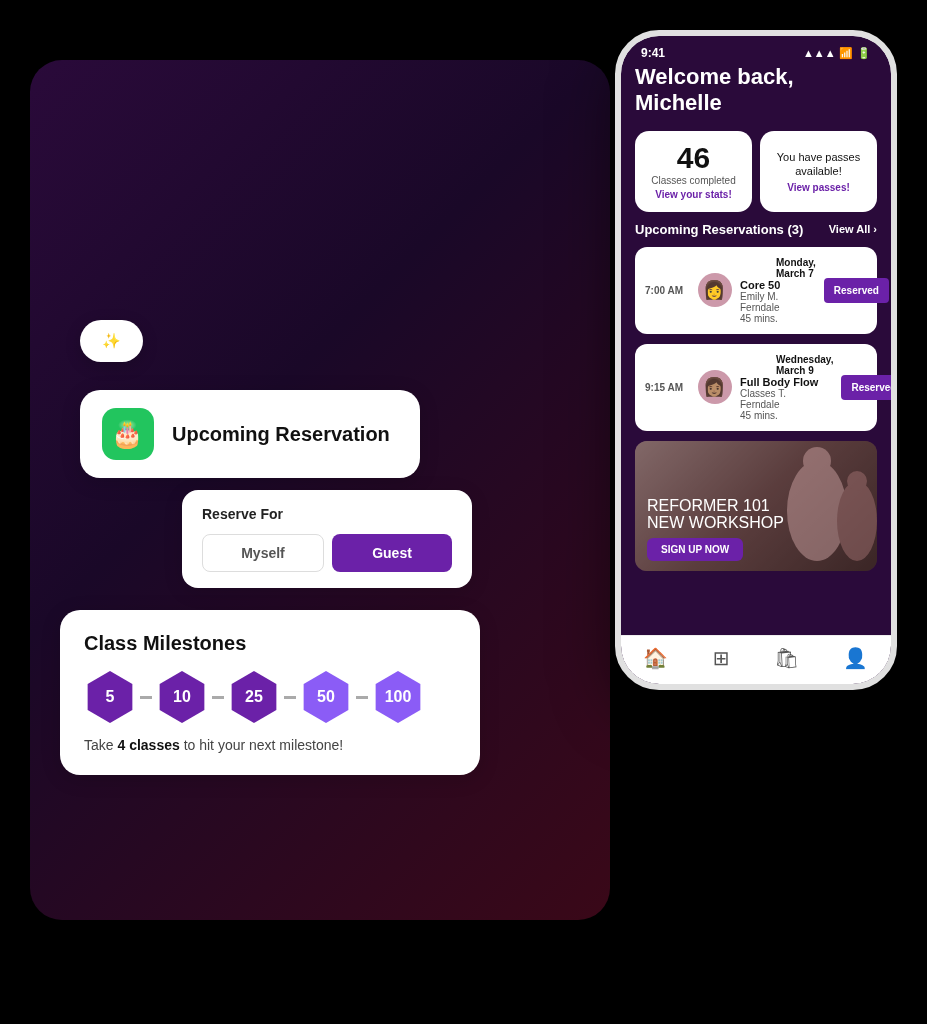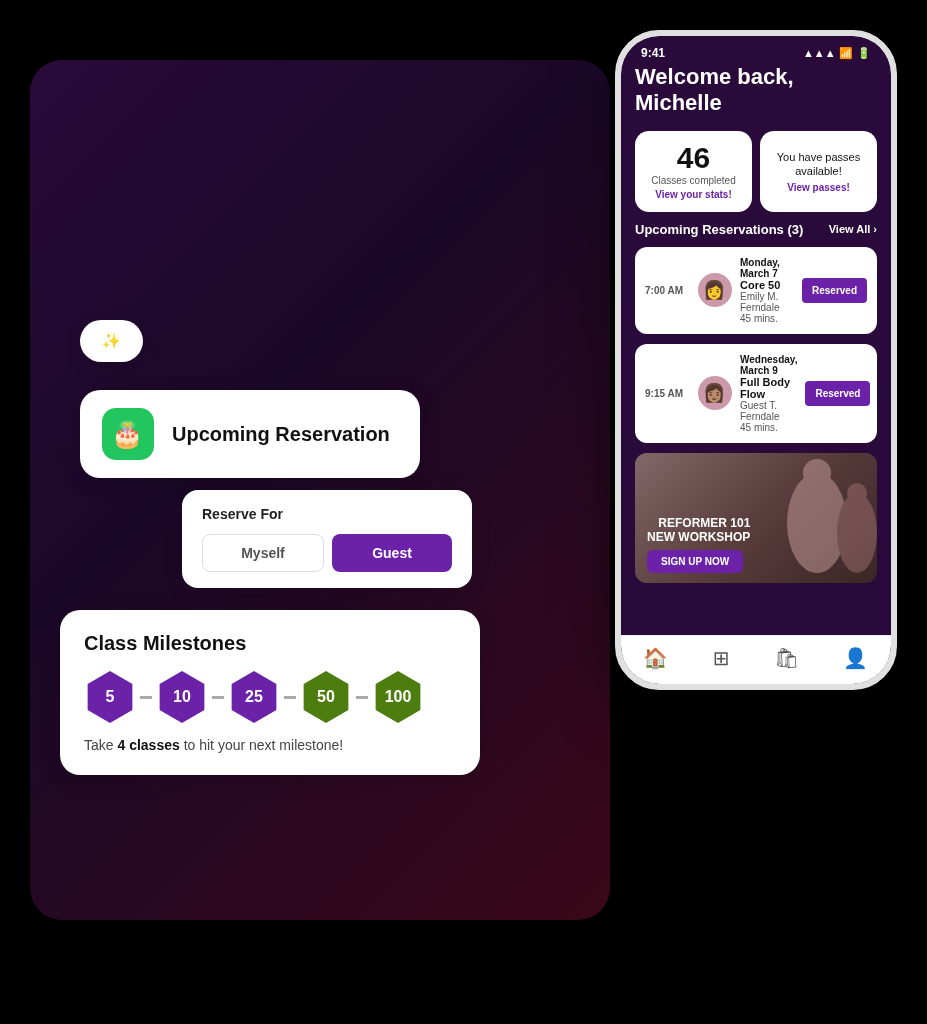--- a/index.html
+++ b/index.html
@@ -151,21 +151,21 @@
       clip-path: polygon(50% 0%, 93% 25%, 93% 75%, 50% 100%, 7% 75%, 7% 25%);
       display: flex;
       align-items: center;
       justify-content: center;
       font-size: 16px;
       font-weight: 900;
       color: #fff;
       flex-shrink: 0;
     }
     .hex-active { background: #6B21A8; }
-    .hex-inactive { background: #4d7c0f; }
+    .hex-inactive { background: #8b5cf6; }
     .milestone-dash {
       width: 12px;
       height: 3px;
       background: #aaa;
       flex-shrink: 0;
     }
     .milestones-footer {
       font-size: 14px;
       color: #444;
     }
@@ -327,20 +327,21 @@
       justify-content: center;
       font-size: 18px;
     }
     .res-info {
       flex: 1;
     }
     .res-date {
       font-size: 10px;
       font-weight: 700;
       color: #111;
+      margin-left: 36px;
     }
     .res-class {
       font-size: 11px;
       font-weight: 800;
       color: #111;
     }
     .res-instructor {
       font-size: 10px;
       color: #555;
     }
@@ -371,26 +372,25 @@
       position: absolute;
       inset: 0;
       background: rgba(0,0,0,0.35);
     }
     .workshop-content {
       position: relative;
       z-index: 1;
       padding: 10px 12px;
     }
     .workshop-title {
-      font-size: 12px;
-      font-weight: 700;
+      font-size: 16px;
+      font-weight: 400;
       color: #fff;
       text-transform: uppercase;
       line-height: 1.1;
-      text-align: right;
     }
     .btn-signup {
       margin-top: 6px;
       background: #6B21A8;
       color: #fff;
       border: none;
       border-radius: 6px;
       padding: 6px 14px;
       font-size: 10px;
       font-weight: 800;
@@ -539,21 +539,21 @@
           <button class="btn-reserved">Reserved</button>
         </div>
 
         <div class="reservation-item">
           <span class="res-time">9:15 AM</span>
           <div class="res-avatar">👩🏽</div>
           <div class="res-info">
             <div class="res-date">Wednesday, March 9</div>
             <div class="res-class">Full Body Flow</div>
             <div class="res-instructor">
-              <span>Guest T.</span><br>
+              <span>Classes T.</span><br>
               <span>Ferndale</span><br>
               <span>45 mins.</span>
             </div>
           </div>
           <button class="btn-reserved">Reserved</button>
         </div>
 
         <div class="workshop-banner">
           <div class="workshop-overlay"></div>
 

